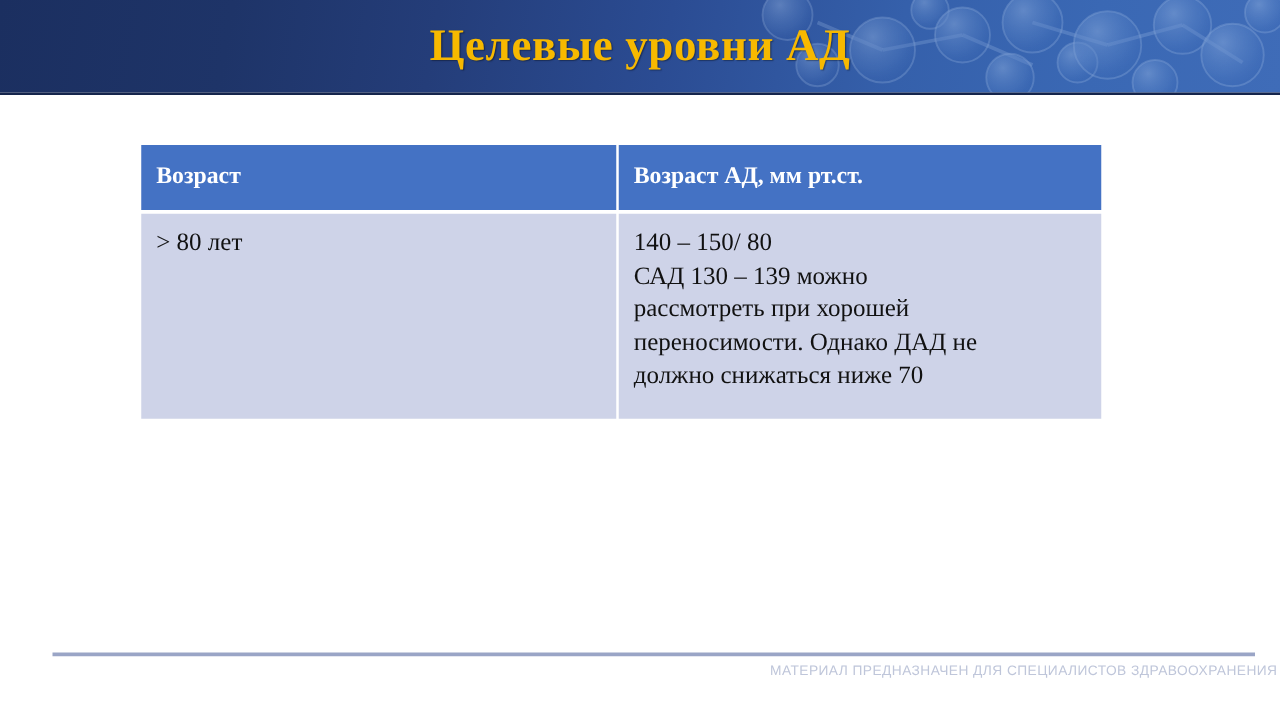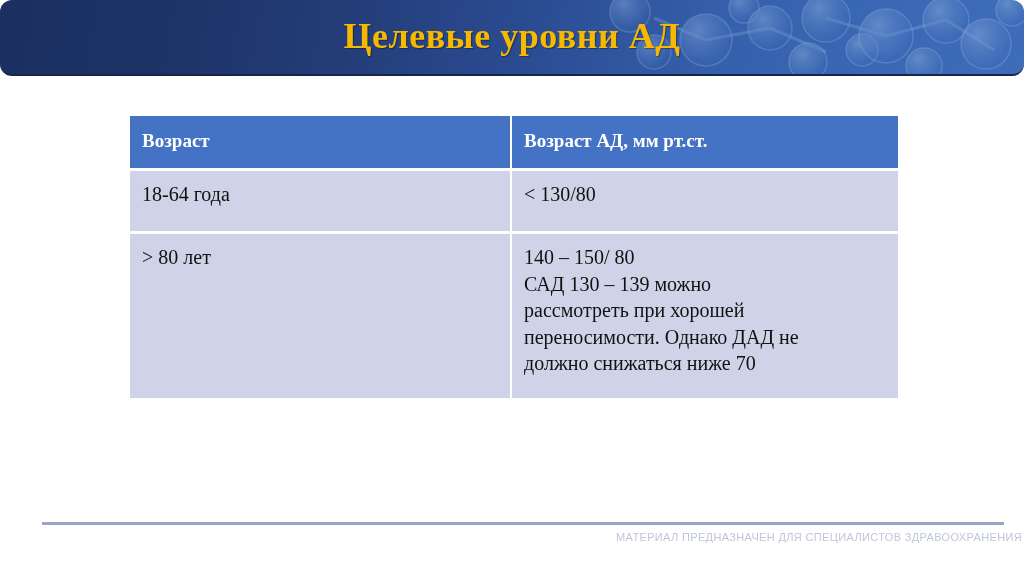--- a/index.html
+++ b/index.html
@@ -24,21 +24,20 @@
     overflow: hidden;
     background: linear-gradient(100deg,
         #1b2f60 0%,
         #1e3468 18%,
         #243d79 34%,
         #2b4c93 52%,
         #3560ab 70%,
         #3a68b4 85%,
         #3f6cb8 100%);
     border-bottom: 2px solid #15254c;
-    border-radius: 12px;
   }
   #header-molecules {
     position: absolute;
     right: 0; top: 0;
     width: 430px;
     height: 74px;
     opacity: 0.55;
     pointer-events: none;
   }
   #header-title {
@@ -55,21 +54,21 @@
     letter-spacing: 0.5px;
     text-shadow: 1px 1px 1px rgba(0,0,0,0.35);
     z-index: 3;
     padding-bottom: 3px;
     box-sizing: border-box;
   }
 
   
   #bp-table {
     position: absolute;
-    left: 128px;
+    left: 111px;
     top: 113px;
     width: 768px;
     border-collapse: separate;
     border-spacing: 2px 3px;
     table-layout: fixed;
   }
   #bp-table col.col-age   { width: 380px; }
   #bp-table col.col-value { width: 386px; }
 
   #bp-table th {
@@ -168,26 +167,20 @@
     <col class="col-age">
     <col class="col-value">
   </colgroup>
   <thead>
     <tr>
       <th>Возраст</th>
       <th>Возраст АД, мм рт.ст.</th>
     </tr>
   </thead>
   <tbody>
-    <tr class="row-shade r1">
-      <td class="cell-age">18-64 года</td>
-      <td class="cell-value">
-        <span class="value-line">&lt; 130/80</span>
-      </td>
-    </tr>
     <tr class="row-shade r3">
       <td class="cell-age">&gt; 80 лет</td>
       <td class="cell-value">
         <span class="value-line">140 – 150/ 80</span>
         <span class="value-line">САД 130 – 139 можно</span>
         <span class="value-line">рассмотреть при хорошей</span>
         <span class="value-line">переносимости. Однако ДАД не</span>
         <span class="value-line">должно снижаться ниже 70</span>
       </td>
     </tr>

